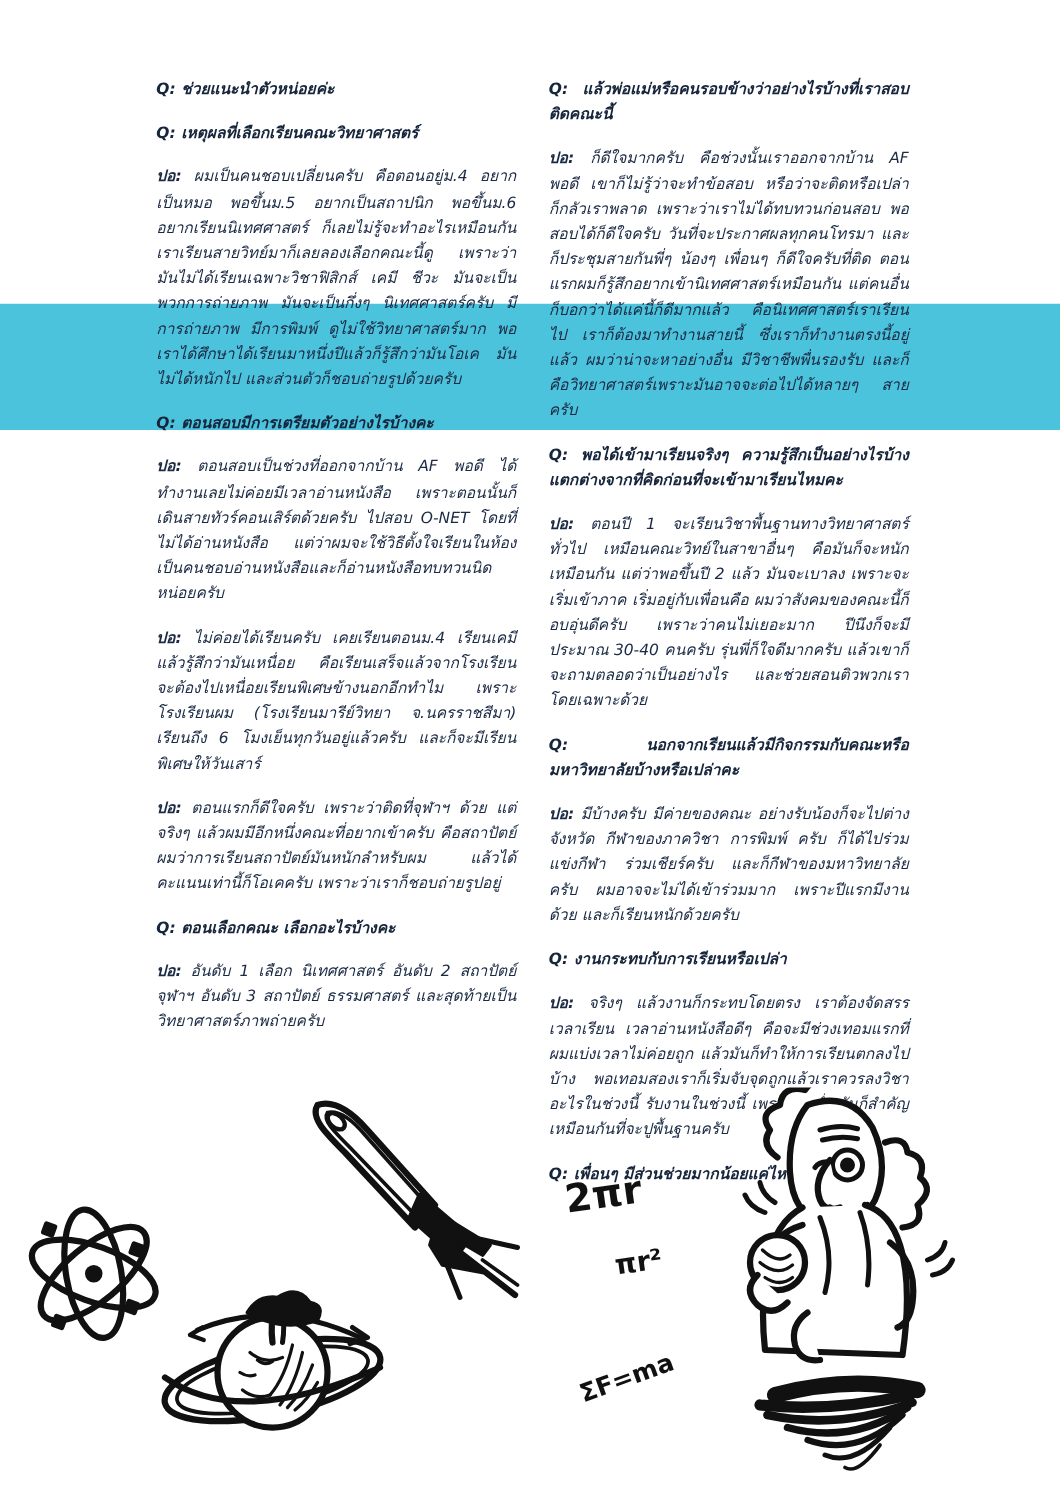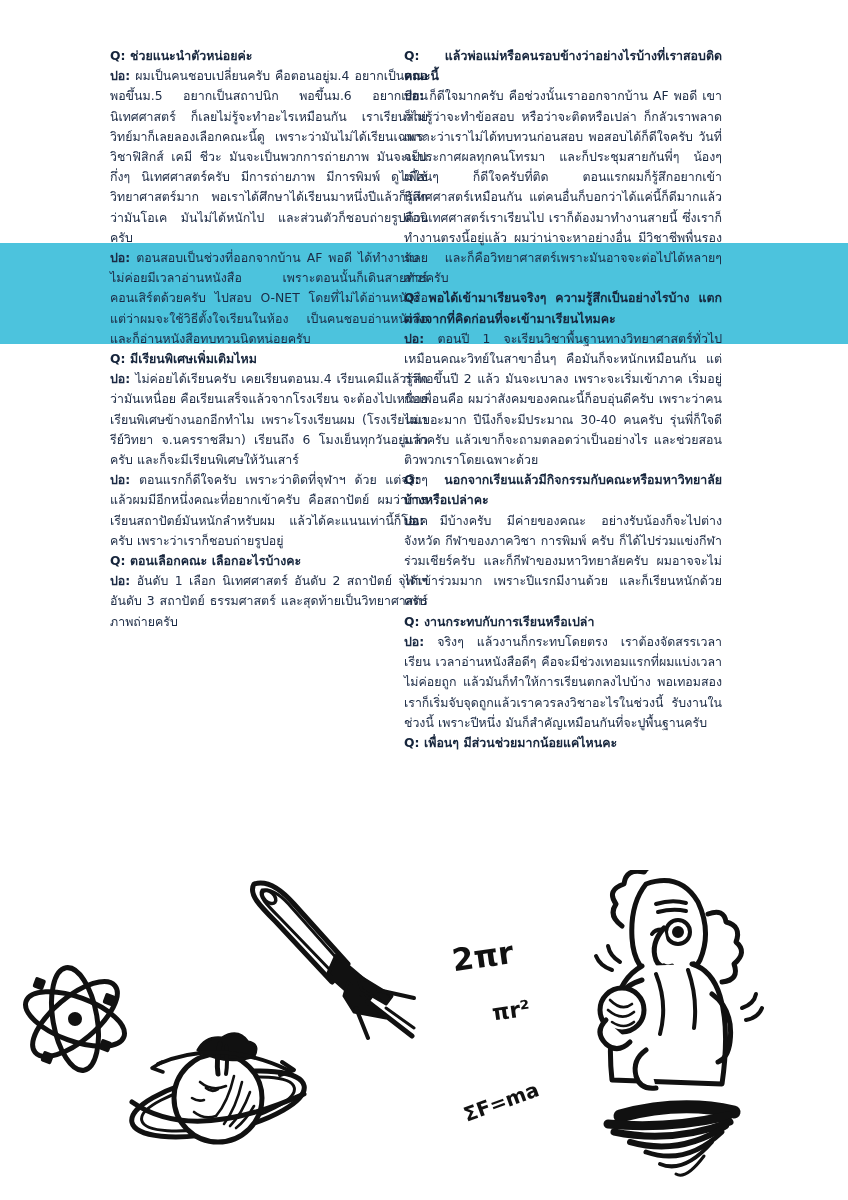--- a/index.html
+++ b/index.html
@@ -36,31 +36,32 @@
     width: 848px;
     height: 940px;
     z-index: 2;
   }
   .col {
     position: absolute;
     top: 46px;
     width: 318px;
   }
   .col-left  { left: 110px; }
-  .col-right { left: 404px; }
+  .col-right { left: 424px; }
 
   p.q, p.a {
-    margin: 0;
+    margin: 15px;
     padding: 0;
     font-size: 12.4px;
     line-height: 20.2px;
     color: #1b2a44;
     text-align: justify;
     text-justify: inter-word;
     word-spacing: 0.2px;
+    font-style: italic;
   }
   p.q {
     font-weight: bold;
     color: #16253c;
   }
   p.a .speaker {
     font-weight: bold;
   }
   .q .qmark {
     font-weight: bold;
@@ -98,29 +99,30 @@
 
   <div class="highlight-band" style="background: rgb(76, 195, 221);"></div>
 
   <div class="columns">
 
     <div class="col col-left">
 
       <p class="q"><span class="qmark">Q:</span> <span>ช่วยแนะนำตัวหน่อยค่ะ</span></p>
 
 
+      <p class="q"><span class="qmark">Q:</span> <span>เหตุผลที่เลือกเรียนคณะวิทยาศาสตร์</span></p>
 
       <p class="a"><span class="speaker">ปอ:</span> <span>ผมเป็นคนชอบเปลี่ยนครับ คือตอนอยู่ม.4 อยากเป็นหมอ พอขึ้นม.5 อยากเป็นสถาปนิก พอขึ้นม.6 อยากเรียนนิเทศศาสตร์ ก็เลยไม่รู้จะทำอะไรเหมือนกัน เราเรียนสายวิทย์มาก็เลยลองเลือกคณะนี้ดู เพราะว่ามันไม่ได้เรียนเฉพาะวิชาฟิสิกส์ เคมี ชีวะ มันจะเป็นพวกการถ่ายภาพ มันจะเป็นกึ่งๆ นิเทศศาสตร์ครับ มีการถ่ายภาพ มีการพิมพ์ ดูไม่ใช้วิทยาศาสตร์มาก พอเราได้ศึกษาได้เรียนมาหนึ่งปีแล้วก็รู้สึกว่ามันโอเค มันไม่ได้หนักไป และส่วนตัวก็ชอบถ่ายรูปด้วยครับ</span></p>
 
 
 
+      <p class="q"><span class="qmark">Q:</span> <span>ตอนสอบมีการเตรียมตัวอย่างไรบ้างคะ</span></p>
 
       <p class="a"><span class="speaker">ปอ:</span> <span>ตอนสอบเป็นช่วงที่ออกจากบ้าน AF พอดี ได้ทำงานเลยไม่ค่อยมีเวลาอ่านหนังสือ เพราะตอนนั้นก็เดินสายทัวร์คอนเสิร์ตด้วยครับ ไปสอบ O-NET โดยที่ไม่ได้อ่านหนังสือ แต่ว่าผมจะใช้วิธีตั้งใจเรียนในห้อง เป็นคนชอบอ่านหนังสือและก็อ่านหนังสือทบทวนนิดหน่อยครับ</span></p>
 
-      <p class="q"><span class="qmark">Q:</span> <span>มีเรียนพิเศษเพิ่มเติมไหม</span></p>
 
       <p class="a"><span class="speaker">ปอ:</span> <span>ไม่ค่อยได้เรียนครับ เคยเรียนตอนม.4 เรียนเคมีแล้วรู้สึกว่ามันเหนื่อย คือเรียนเสร็จแล้วจากโรงเรียน จะต้องไปเหนื่อยเรียนพิเศษข้างนอกอีกทำไม เพราะโรงเรียนผม (โรงเรียนมารีย์วิทยา จ.นครราชสีมา) เรียนถึง 6 โมงเย็นทุกวันอยู่แล้วครับ และก็จะมีเรียนพิเศษให้วันเสาร์</span></p>
 
 
       <p class="a"><span class="speaker">ปอ:</span> <span>ตอนแรกก็ดีใจครับ เพราะว่าติดที่จุฬาฯ ด้วย แต่จริงๆ แล้วผมมีอีกหนึ่งคณะที่อยากเข้าครับ คือสถาปัตย์ ผมว่าการเรียนสถาปัตย์มันหนักลำหรับผม แล้วได้คะแนนเท่านี้ก็โอเคครับ เพราะว่าเราก็ชอบถ่ายรูปอยู่</span></p>
 
       <p class="q"><span class="qmark">Q:</span> <span>ตอนเลือกคณะ เลือกอะไรบ้างคะ</span></p>
 
       <p class="a"><span class="speaker">ปอ:</span> <span>อันดับ 1 เลือก นิเทศศาสตร์ อันดับ 2 สถาปัตย์ จุฬาฯ อันดับ 3 สถาปัตย์ ธรรมศาสตร์ และสุดท้ายเป็นวิทยาศาสตร์ภาพถ่ายครับ</span></p>
 

